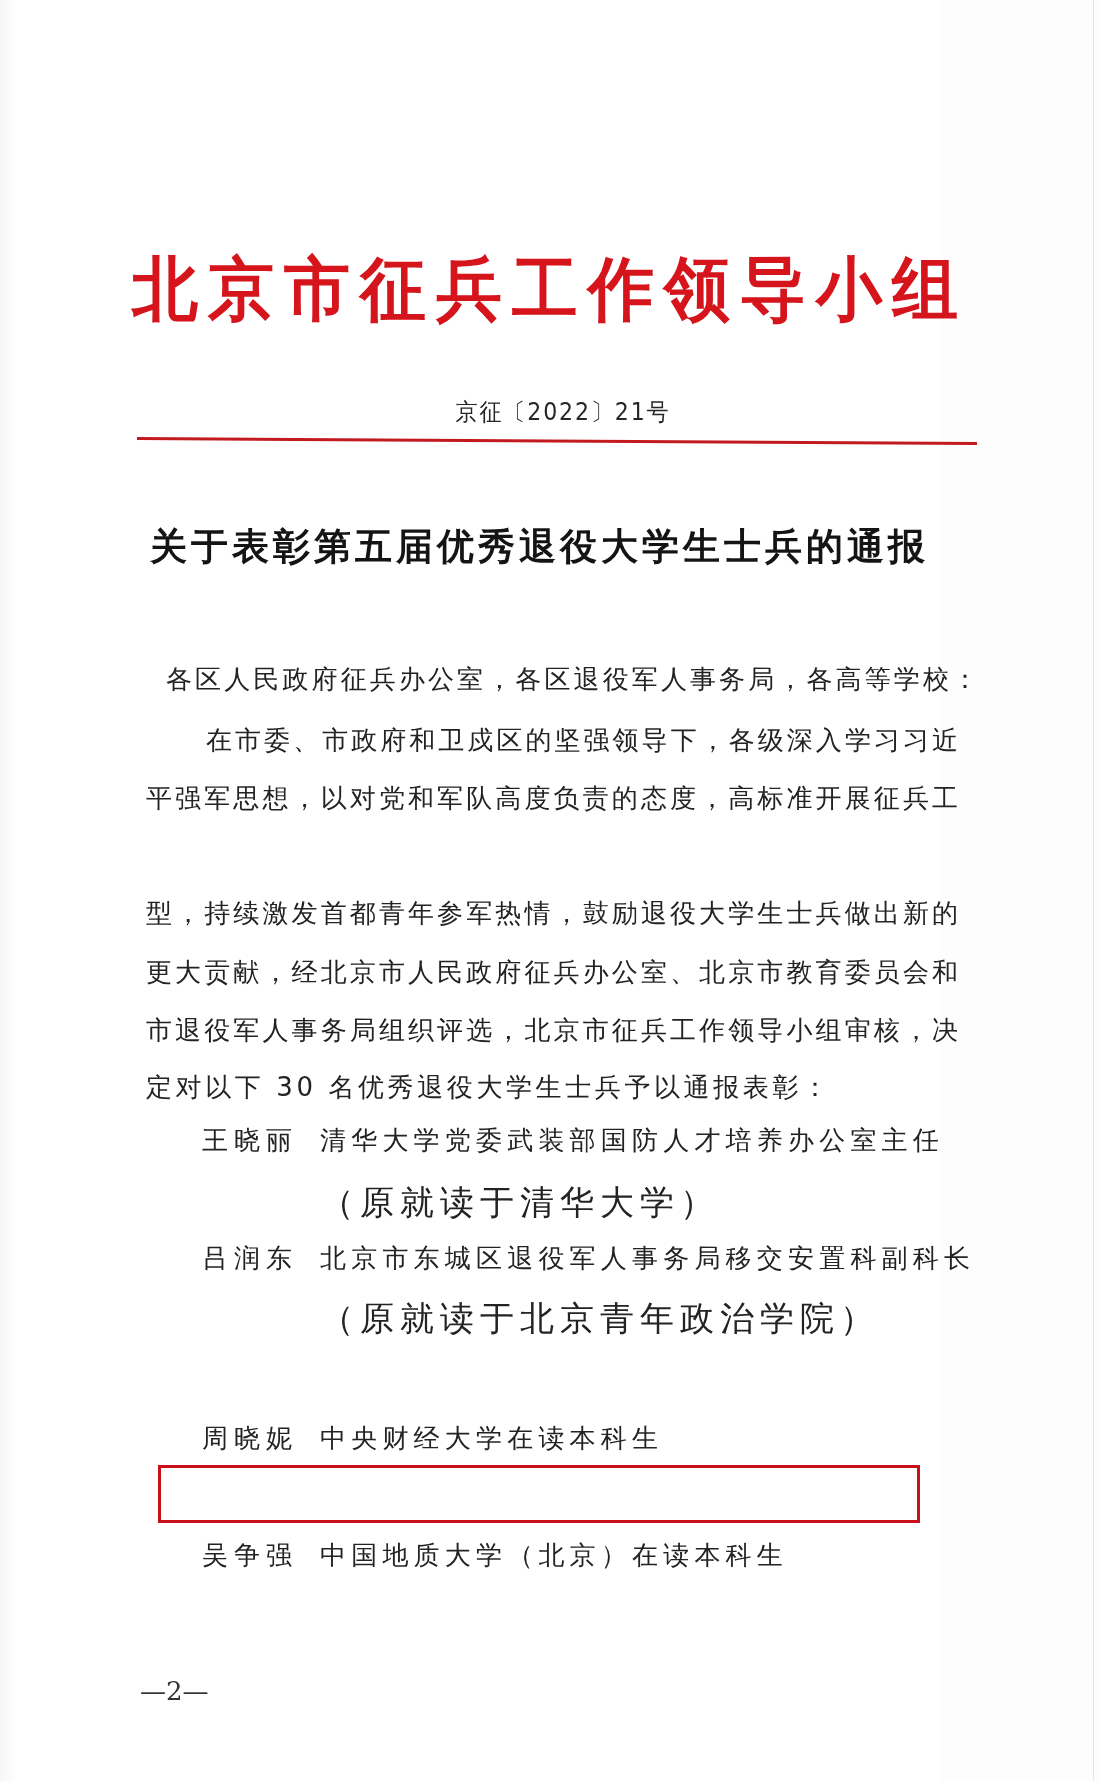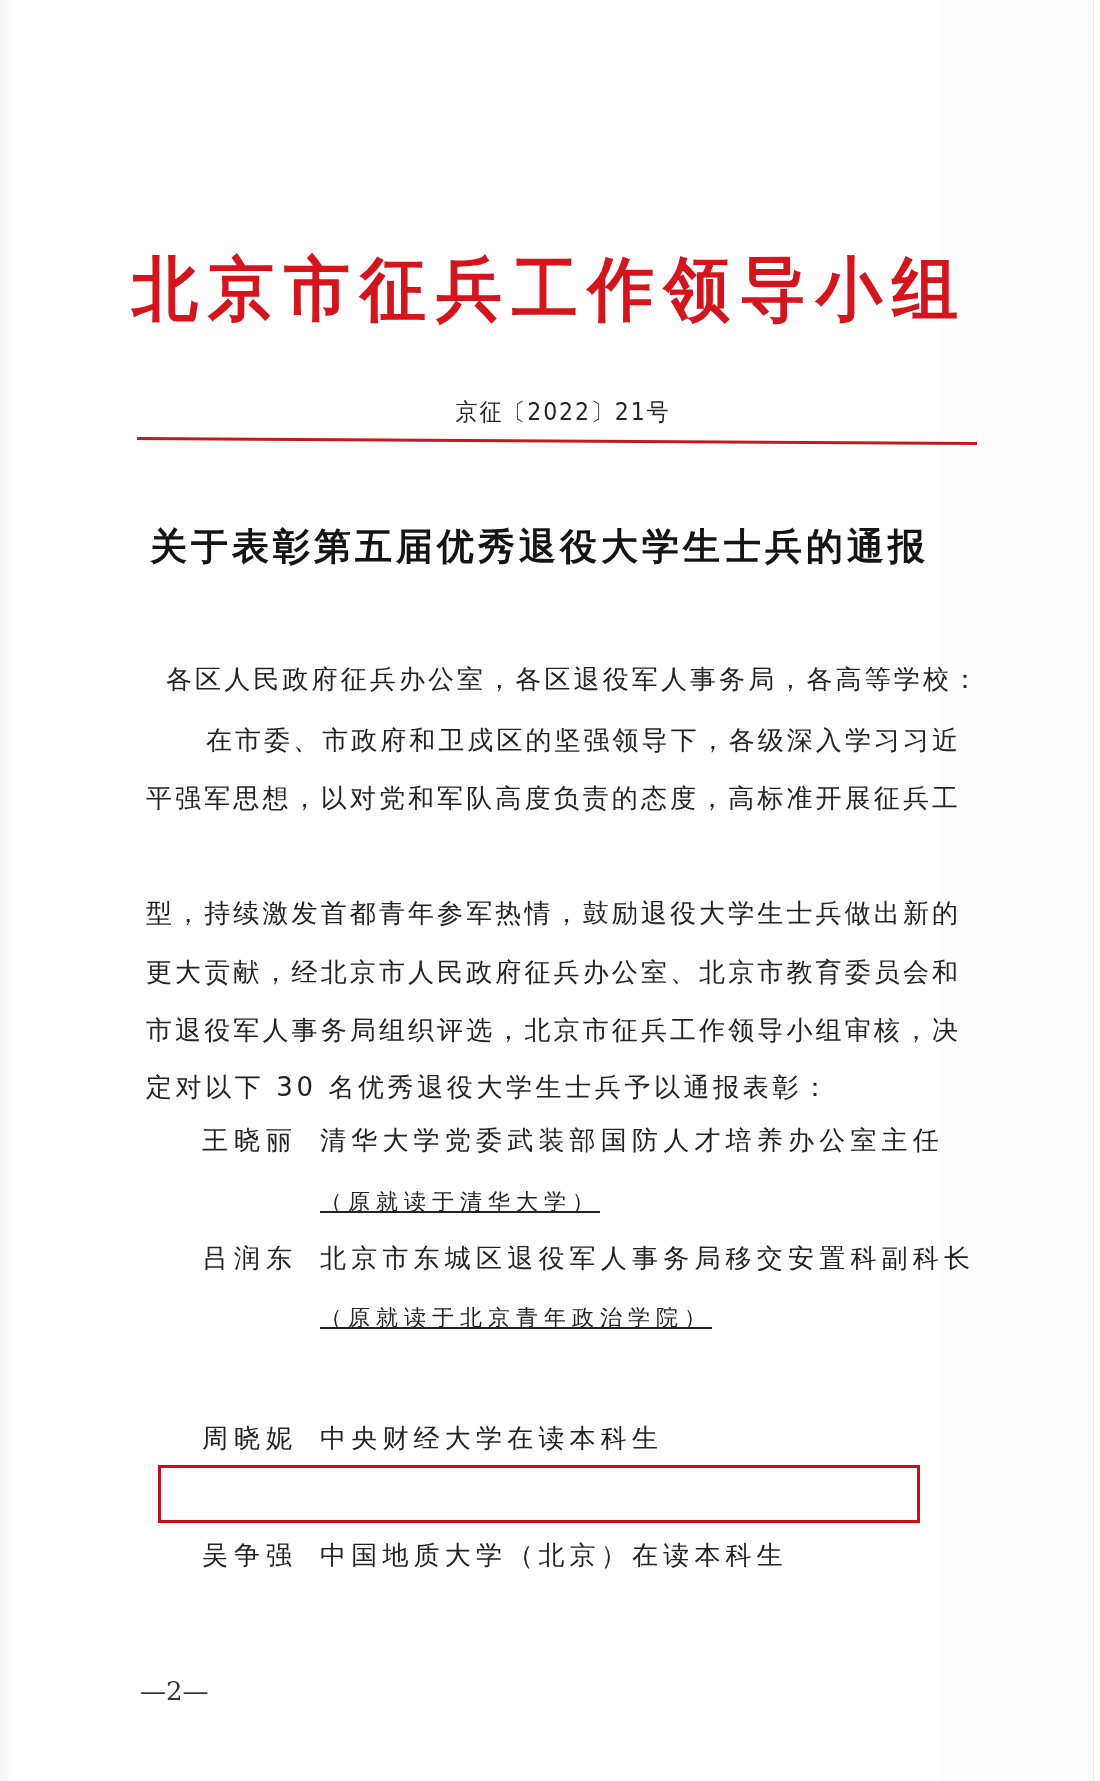--- a/index.html
+++ b/index.html
@@ -42,22 +42,22 @@
     font-size: 26px; line-height: 40px; white-space: nowrap;
     text-align: justify; text-align-last: justify;
     font-family: "DejaVu Sans", sans-serif; color: #232323;
   }
   .line.indent { text-indent: 60px; }
   .line.last { text-align-last: left; letter-spacing: 3.6px; }
   .name-row { position: absolute; left: 202px; height: 40px; line-height: 40px; font-size: 26px;
     font-family: "DejaVu Sans", sans-serif; color: #232323; white-space: nowrap; }
   .name-row .nm { display: inline-block; width: 118px; letter-spacing: 6px; }
   .name-row .desc { display: inline-block; letter-spacing: 5.2px; }
-  .paren-row { position: absolute; left: 320px; height: 40px; line-height: 40px; font-size: 22px;
-    font-family: "DejaVu Sans", sans-serif; color: #232323; white-space: nowrap; letter-spacing: 6px; text-decoration: underline; }
+  .paren-row { position: absolute; left: 320px; height: 40px; line-height: 40px; font-size: 34px;
+    font-family: "DejaVu Sans", sans-serif; color: #232323; white-space: nowrap; letter-spacing: 6px; }
   .highlight-box {
     position: absolute; left: 158px; top: 1465px; width: 756px; height: 52px;
     border: 3px solid #c8101a; box-sizing: content-box;
   }
   .pageno {
     position: absolute; left: 140px; top: 1676px; font-size: 26px;
     font-family: "DejaVu Serif", serif; color: #333; white-space: nowrap;
   }
 </style>
 </head>

